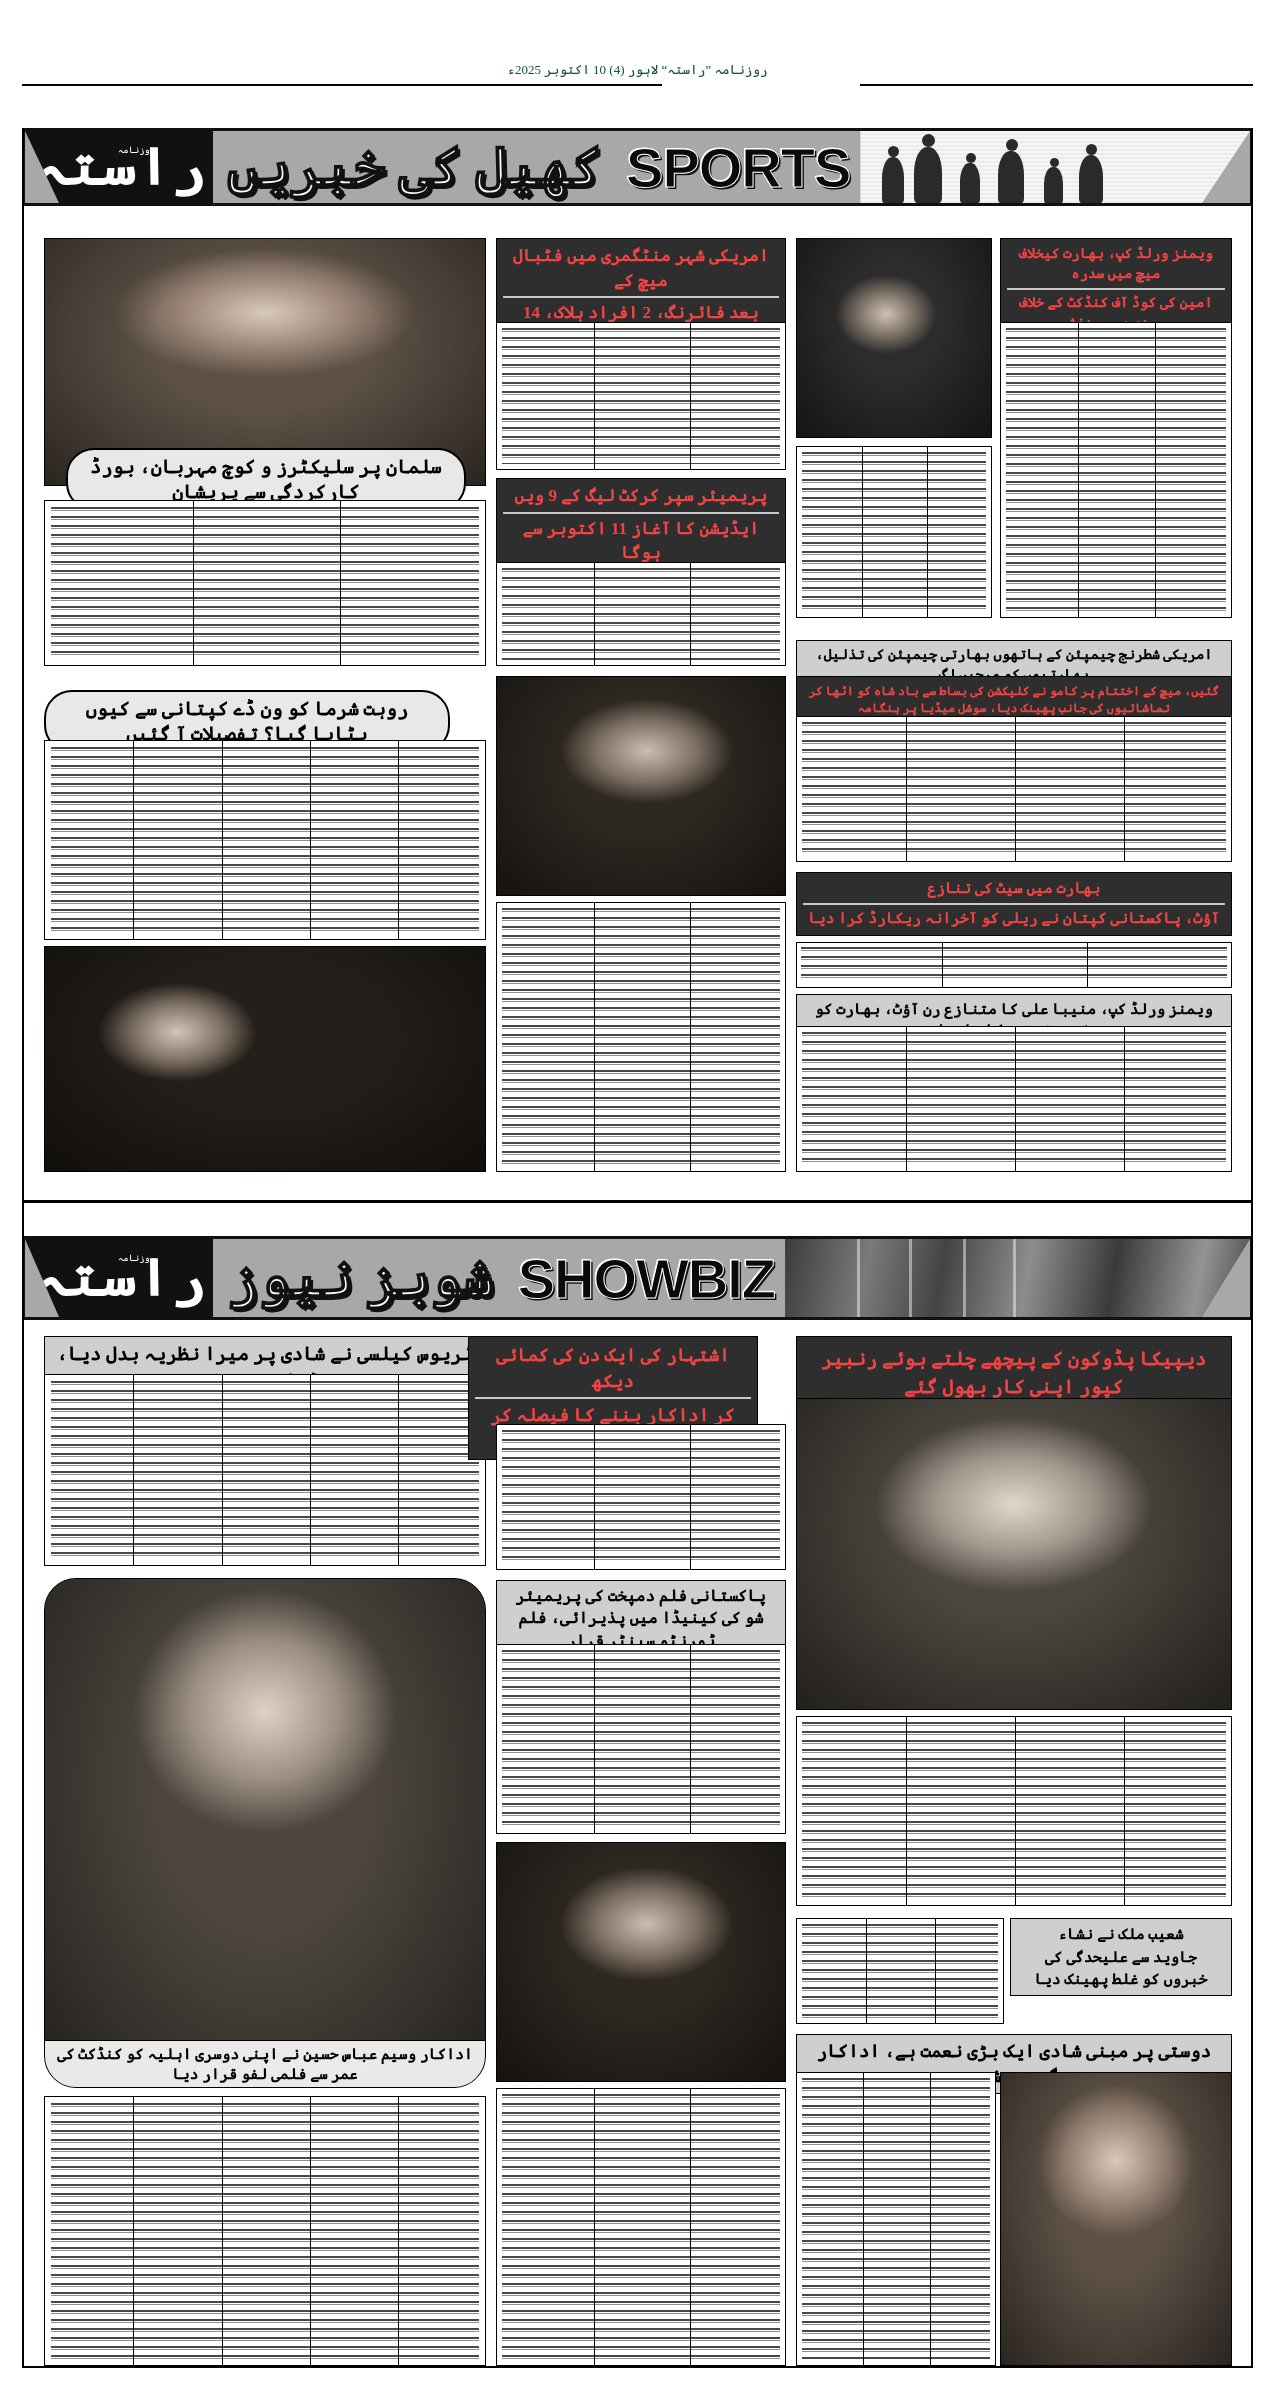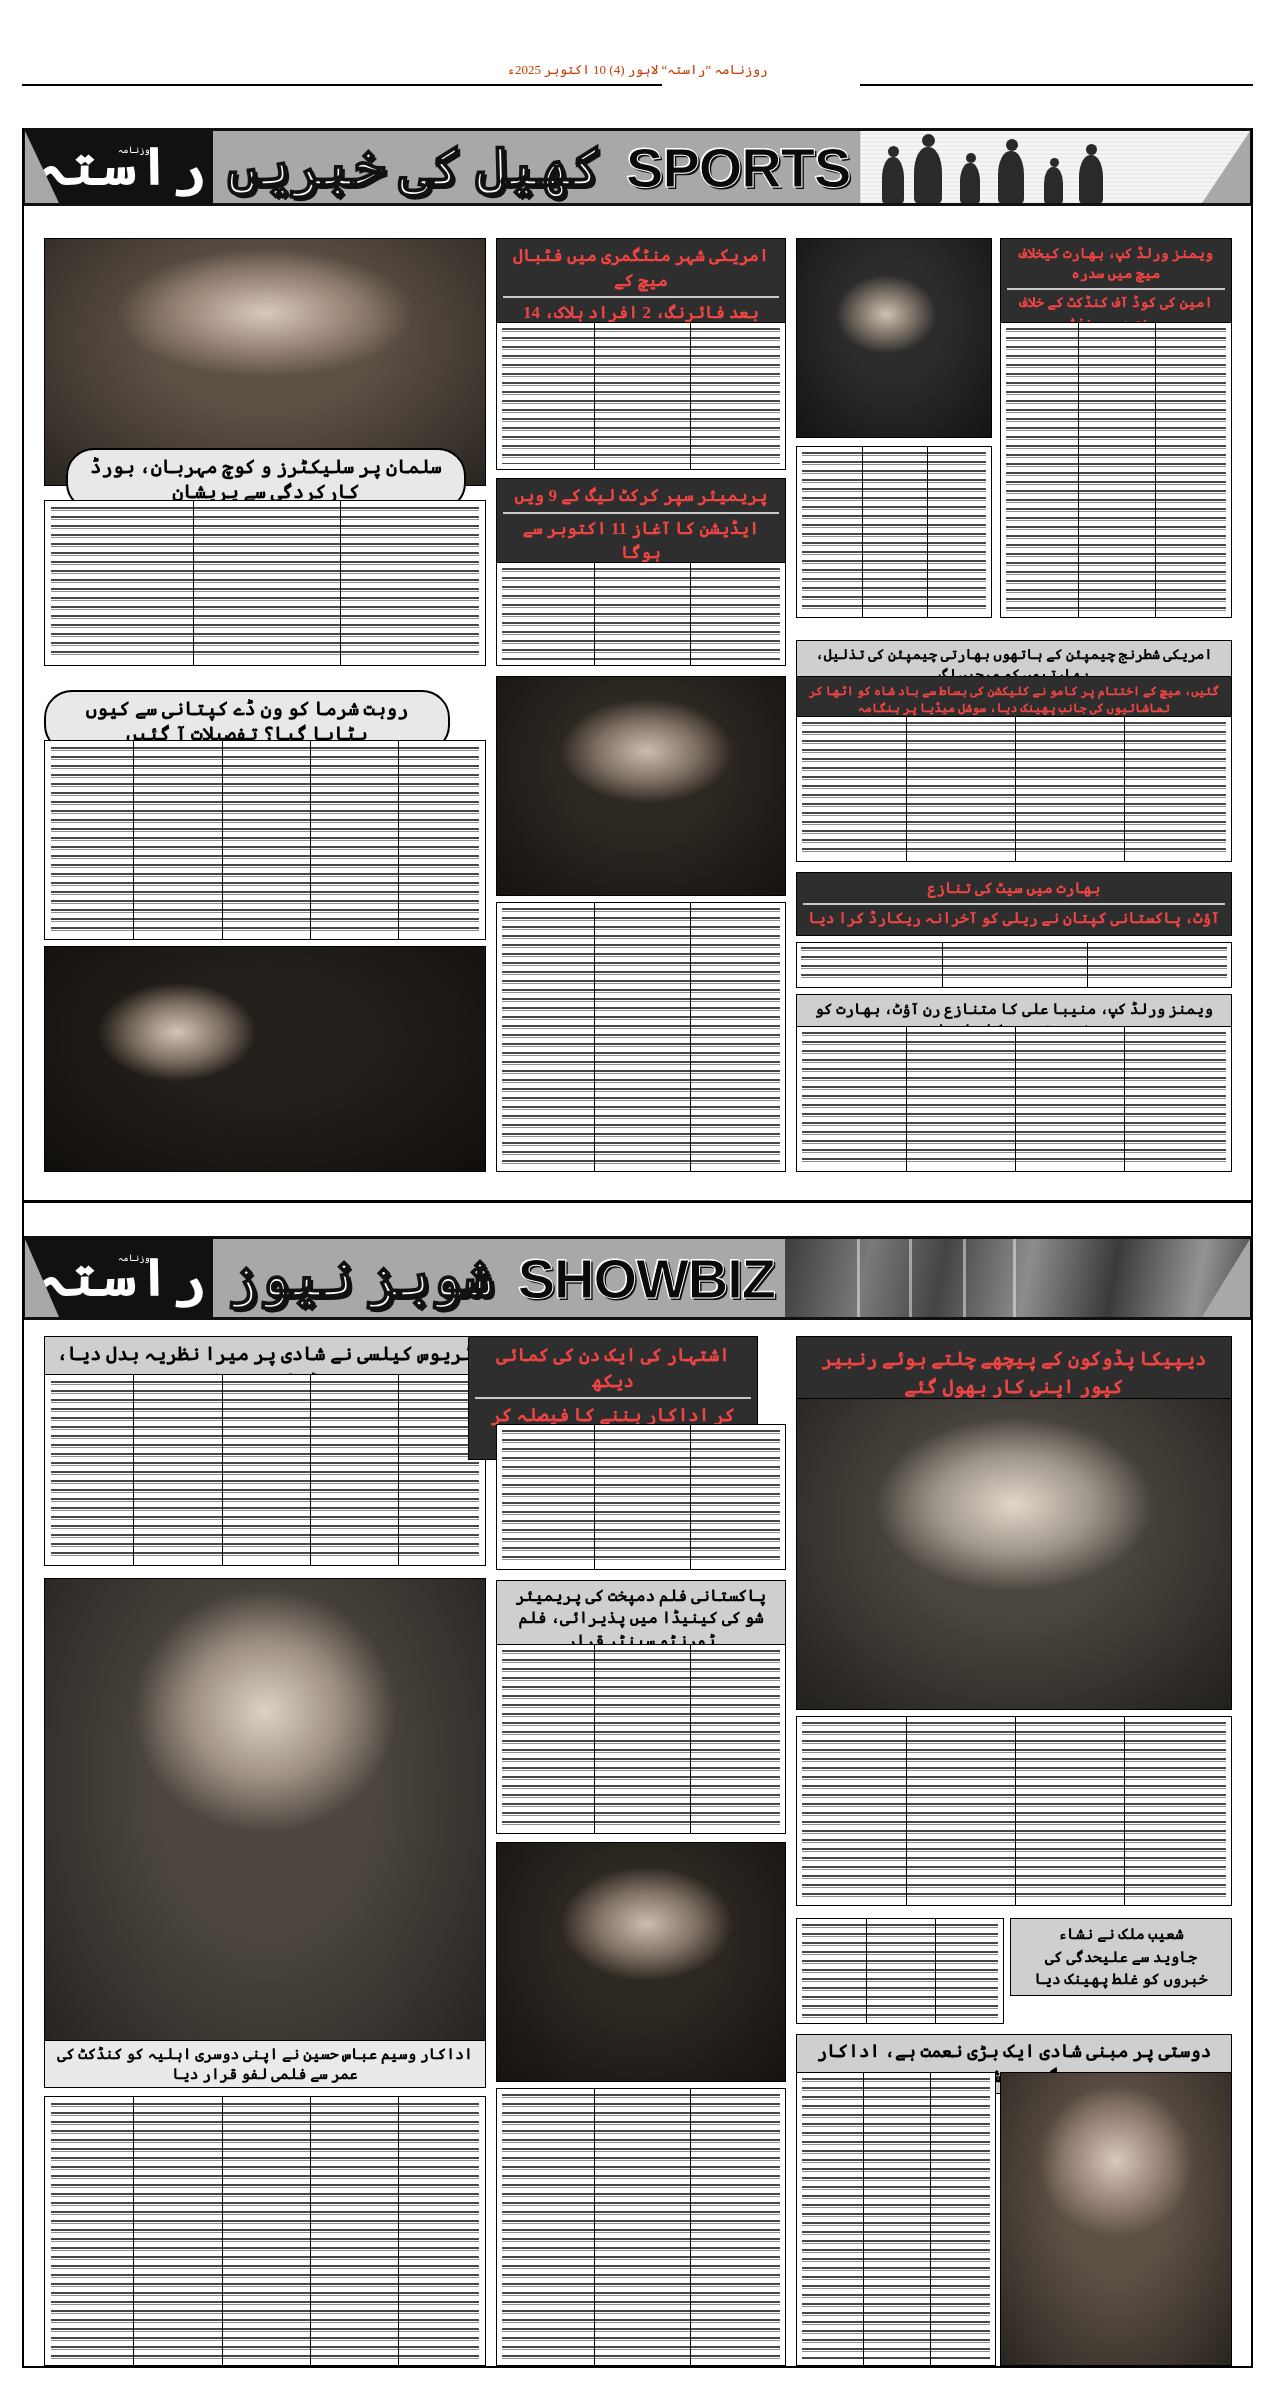--- a/index.html
+++ b/index.html
@@ -7,21 +7,21 @@
   body{
     width:1275px;height:2400px;
     font-family:"Liberation Serif","DejaVu Serif",serif;
     color:#111;overflow:hidden;position:relative;
   }
   .page{width:1275px;height:2400px;position:relative;background:#ffffff;}
 
   
   .dateline{
     position:absolute;top:62px;left:0;width:1275px;text-align:center;
-    font-size:13px;letter-spacing:.2px;direction:rtl;color:#c2410c;
+    font-size:13px;letter-spacing:.2px;direction:rtl;color:#14532d;
   }
 
   
   .banner{
     position:absolute;left:22px;width:1231px;height:78px;
     background:#a8a8a8;border:3px solid #111;box-sizing:border-box;
     display:flex;flex-direction:row-reverse;align-items:stretch;overflow:hidden;
   }
   .banner .logo-box{
     width:188px;background:#111;display:flex;align-items:center;justify-content:center;
@@ -122,20 +122,21 @@
   }
   .photo.p-grey{
     background:
       radial-gradient(ellipse 32% 28% at 50% 34%, #e2d7cb 0%, #a0978c 55%, #4b463f 100%),
       linear-gradient(180deg,#8c8c8c,#2d2d2d);
   }
   .photo.p-stripes{
     background:
       radial-gradient(ellipse 30% 24% at 50% 26%, #ded2c6 0%, #9e9184 55%, #4c463f 100%),
       repeating-linear-gradient(178deg,#f1f1f1 0 7px,#2a2a2a 7px 14px);
+    border-radius: 32px;
   }
   .photo .cap{
     position:absolute;left:0;right:0;bottom:0;direction:rtl;text-align:center;
     background:rgba(245,245,245,.94);color:#000;font-weight:700;
     border-top:1px solid #000;padding:3px 5px;line-height:1.35;
   }
   .photo .vig{position:absolute;inset:0;background:radial-gradient(ellipse at 50% 40%,rgba(0,0,0,0) 35%,rgba(0,0,0,.55) 100%);}
 
   .rule-h{position:absolute;background:#000;height:1px;}
   .rule-v{position:absolute;background:#000;width:1px;}

